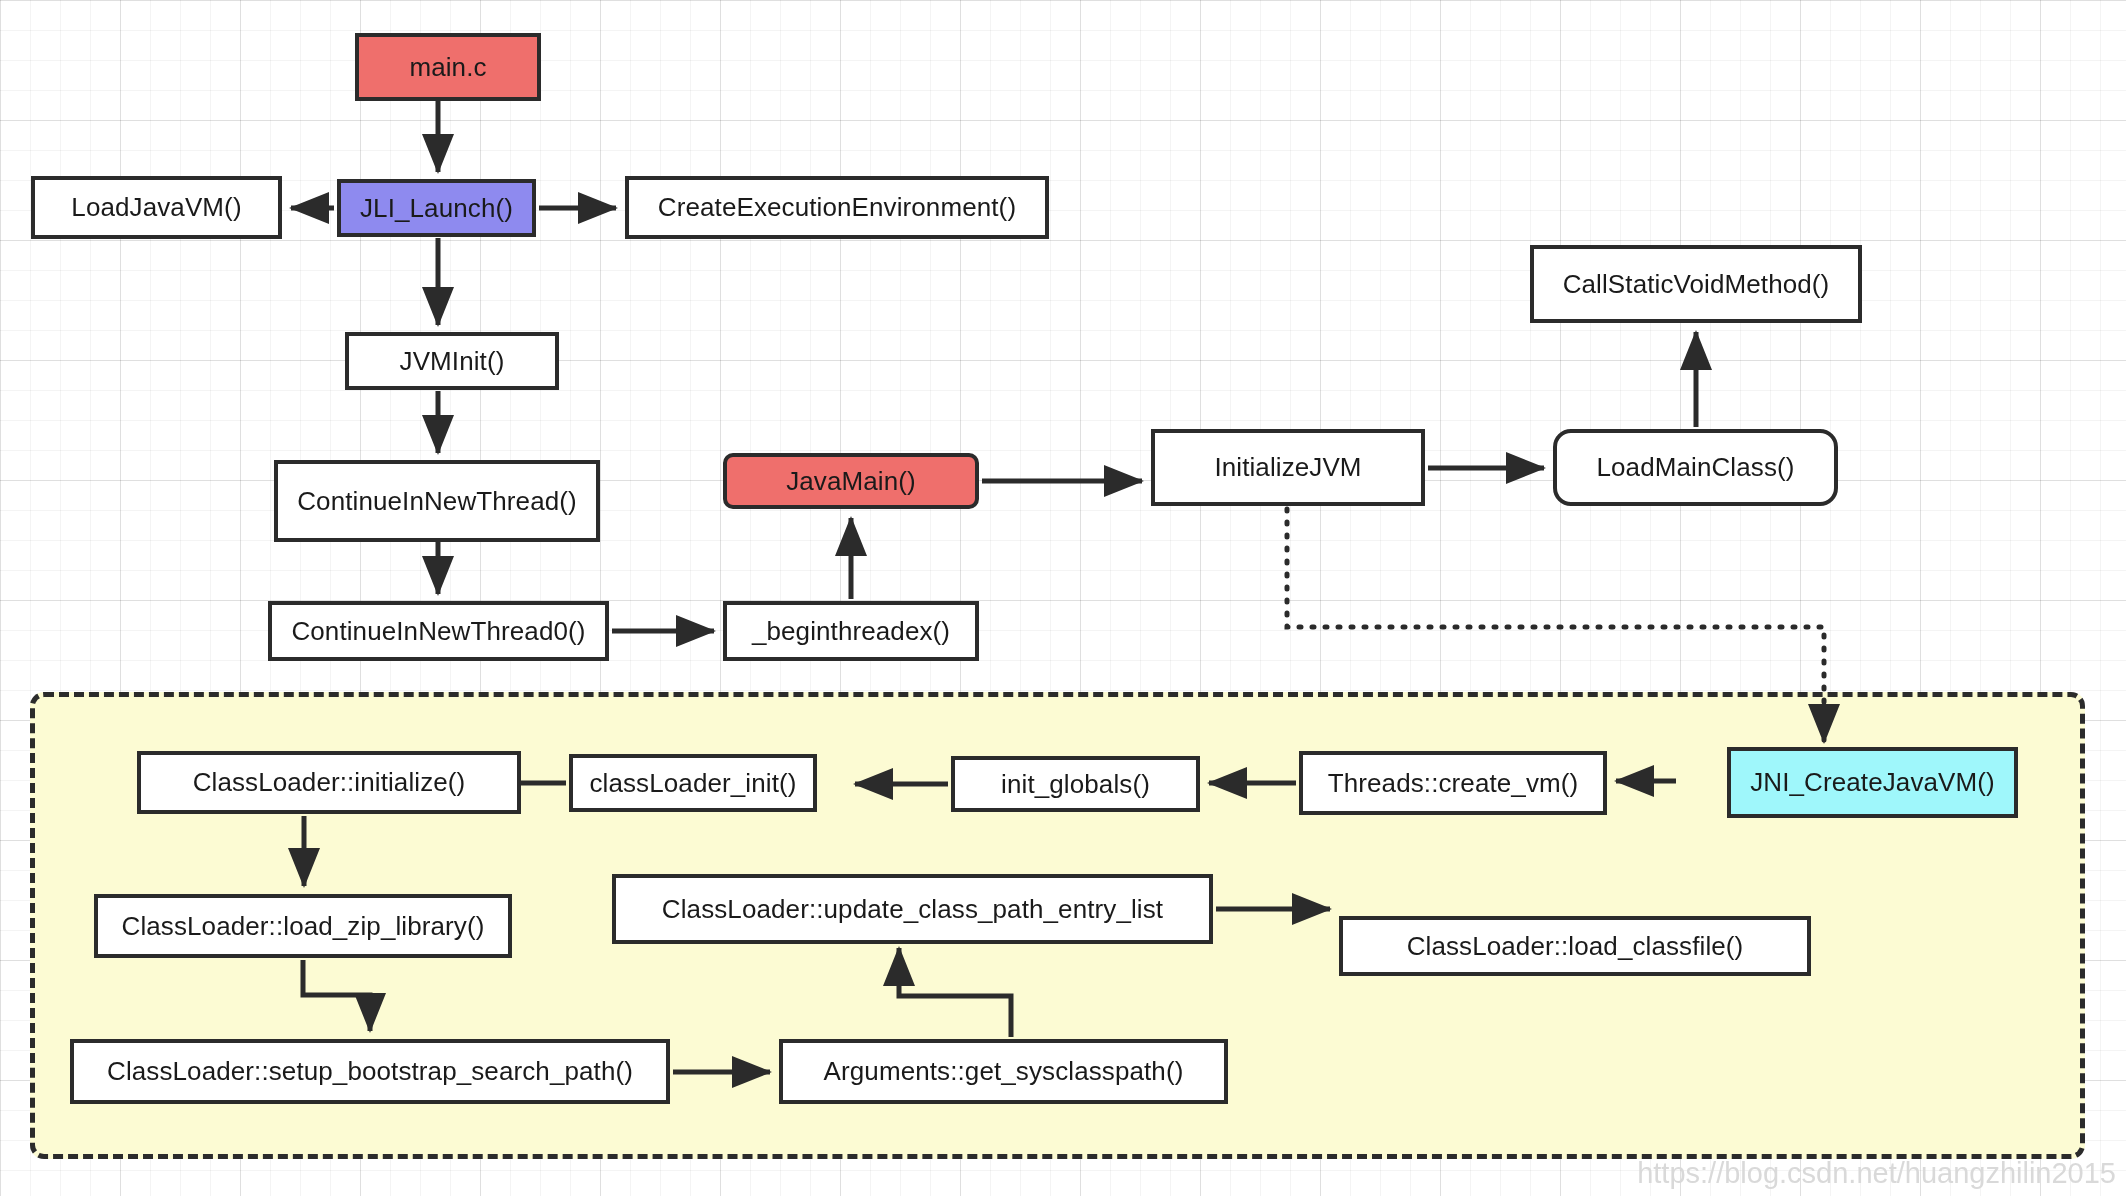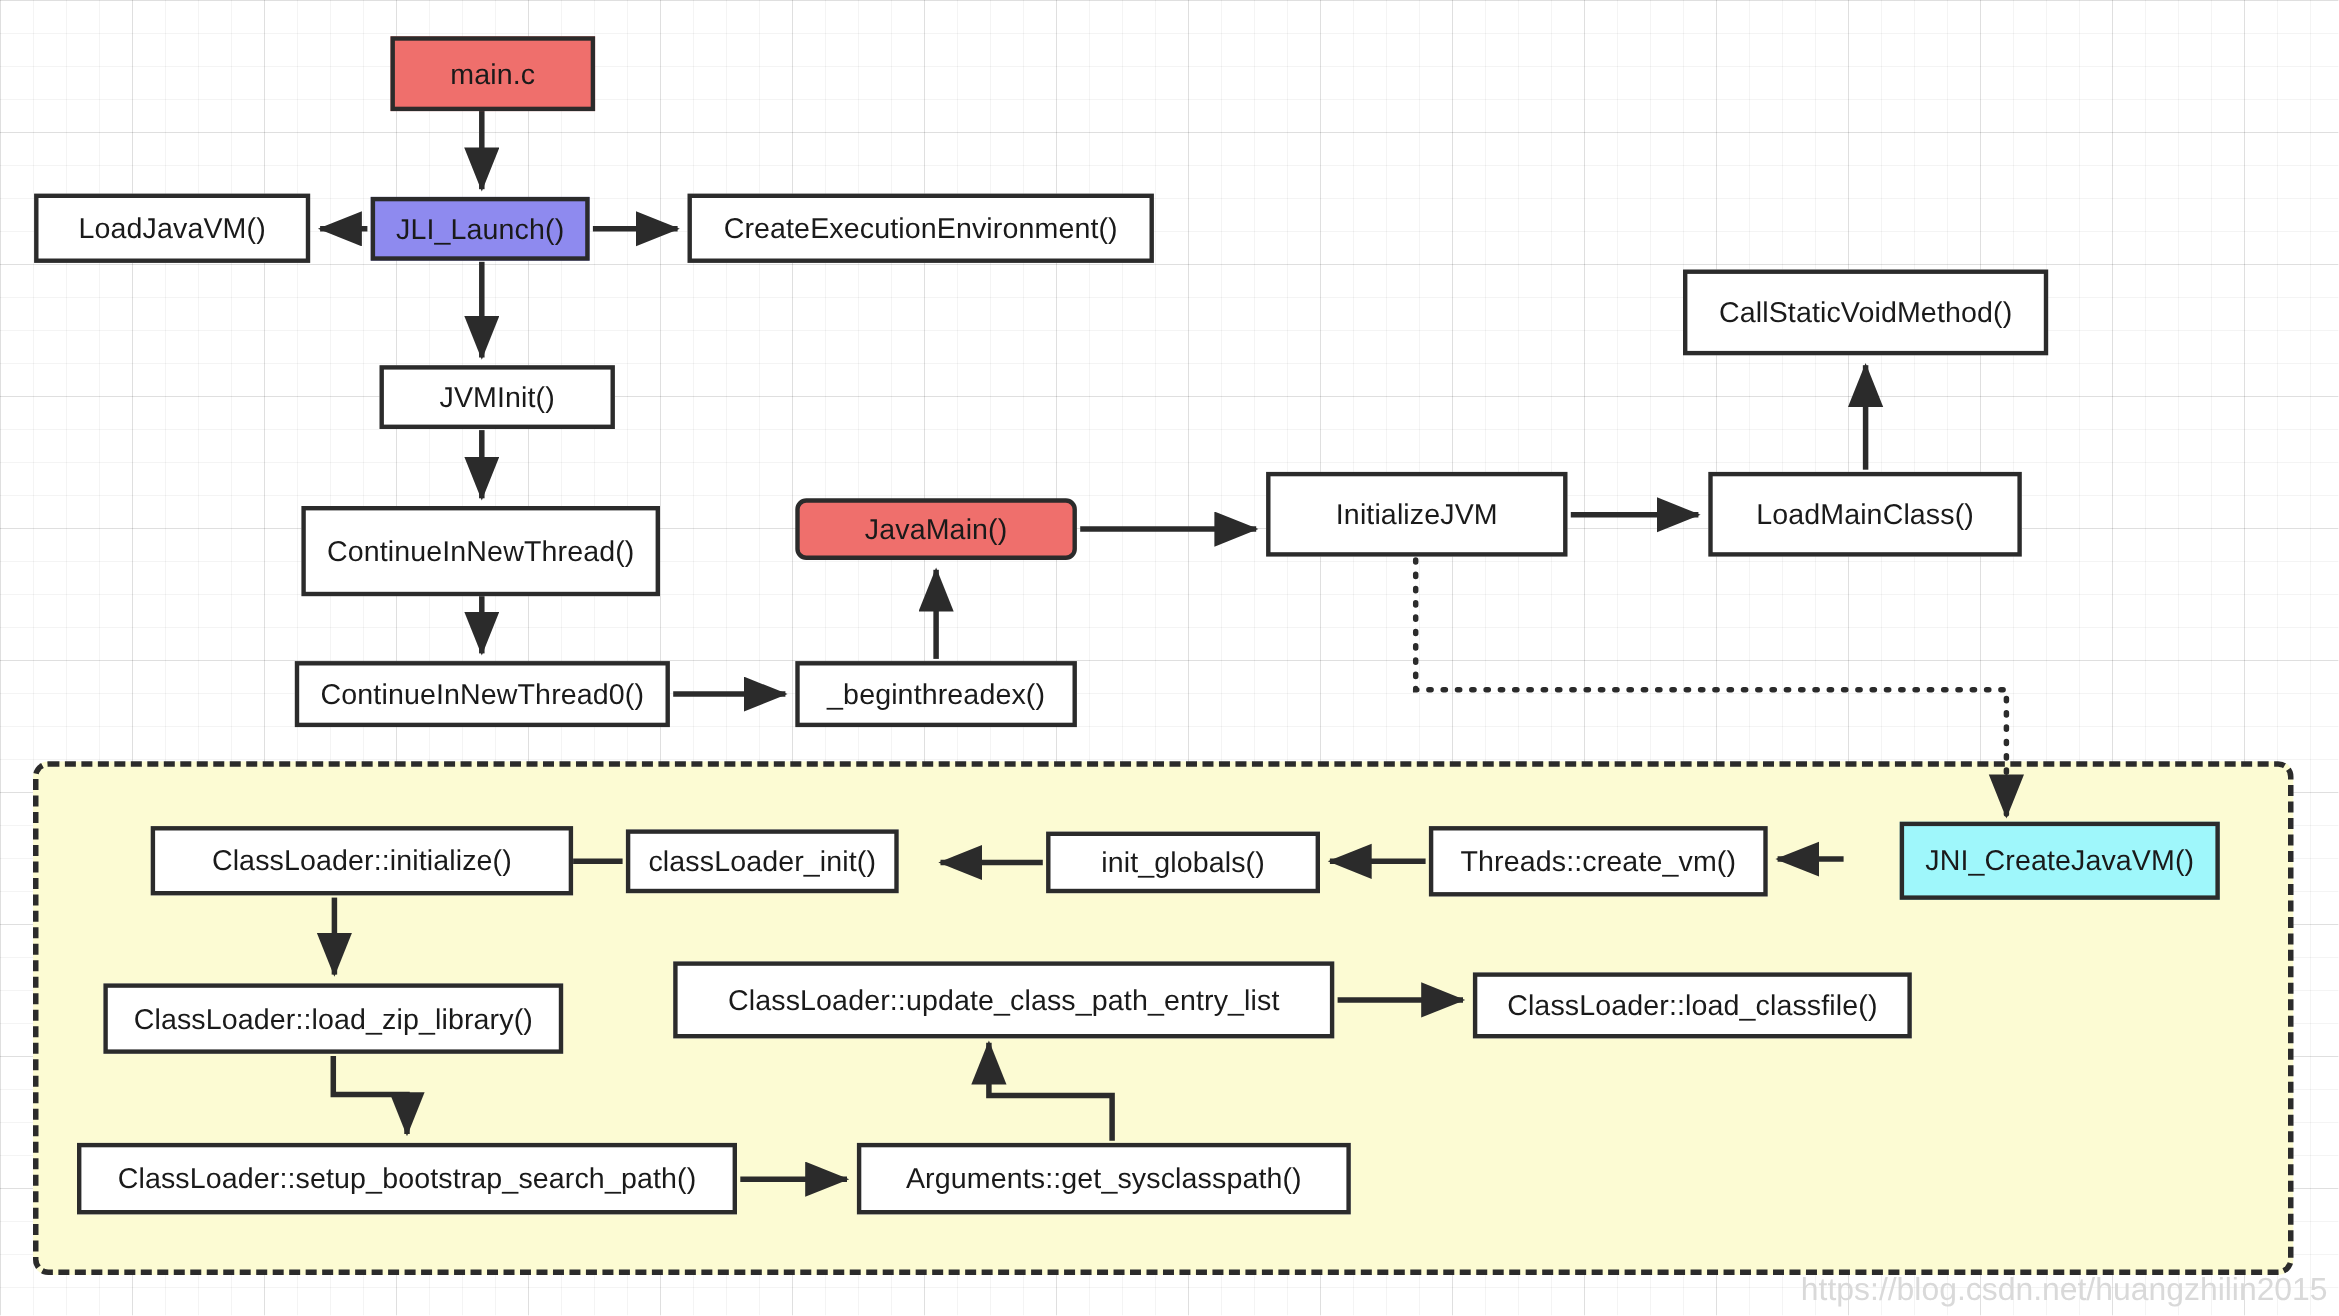--- a/index.html
+++ b/index.html
@@ -144,39 +144,39 @@
   <div class="node" style="left:274px; top:460px; width:326px; height:82px;">ContinueInNewThread()</div>
 
   <div class="node" style="left:268px; top:601px; width:341px; height:60px;">ContinueInNewThread0()</div>
 
   <div class="node" style="left:723px; top:601px; width:256px; height:60px;">_beginthreadex()</div>
 
   <div class="node red" style="left:723px; top:453px; width:256px; height:56px;border-radius:10px;">JavaMain()</div>
 
   <div class="node" style="left:1151px; top:429px; width:274px; height:77px;">InitializeJVM</div>
 
-  <div class="node" style="left:1553px; top:429px; width:285px; height:77px;">LoadMainClass()</div>
+  <div class="node" style="left:1553px; top:429px; width:285px; height:77px;border-radius:18px;">LoadMainClass()</div>
 
   <div class="node" style="left:1530px; top:245px; width:332px; height:78px;">CallStaticVoidMethod()</div>
 
   <div class="node cyan" style="left:1679px; top:747px; width:291px; height:71px;margin-left:48px;">JNI_CreateJavaVM()</div>
 
   <div class="node" style="left:1299px; top:751px; width:308px; height:64px;">Threads::create_vm()</div>
 
   <div class="node" style="left:951px; top:756px; width:249px; height:56px;">init_globals()</div>
 
   <div class="node" style="left:569px; top:754px; width:248px; height:58px;">classLoader_init()</div>
 
   <div class="node" style="left:137px; top:751px; width:384px; height:63px;">ClassLoader::initialize()</div>
 
   <div class="node" style="left:94px; top:894px; width:418px; height:64px;">ClassLoader::load_zip_library()</div>
 
   <div class="node" style="left:612px; top:874px; width:601px; height:70px;">ClassLoader::update_class_path_entry_list</div>
 
-  <div class="node" style="left:1339px; top:884px; width:399px; height:60px;">ClassLoader::load_classfile()</div>
+  <div class="node" style="left:1339px; top:916px; width:472px; height:60px;">ClassLoader::load_classfile()</div>
 
   <div class="node" style="left:70px; top:1039px; width:600px; height:65px;">ClassLoader::setup_bootstrap_search_path()</div>
 
   <div class="node" style="left:779px; top:1039px; width:449px; height:65px;">Arguments::get_sysclasspath()</div>
 
   <div class="watermark">https://blog.csdn.net/huangzhilin2015</div>
 
 </div>
 
 </body></html>

